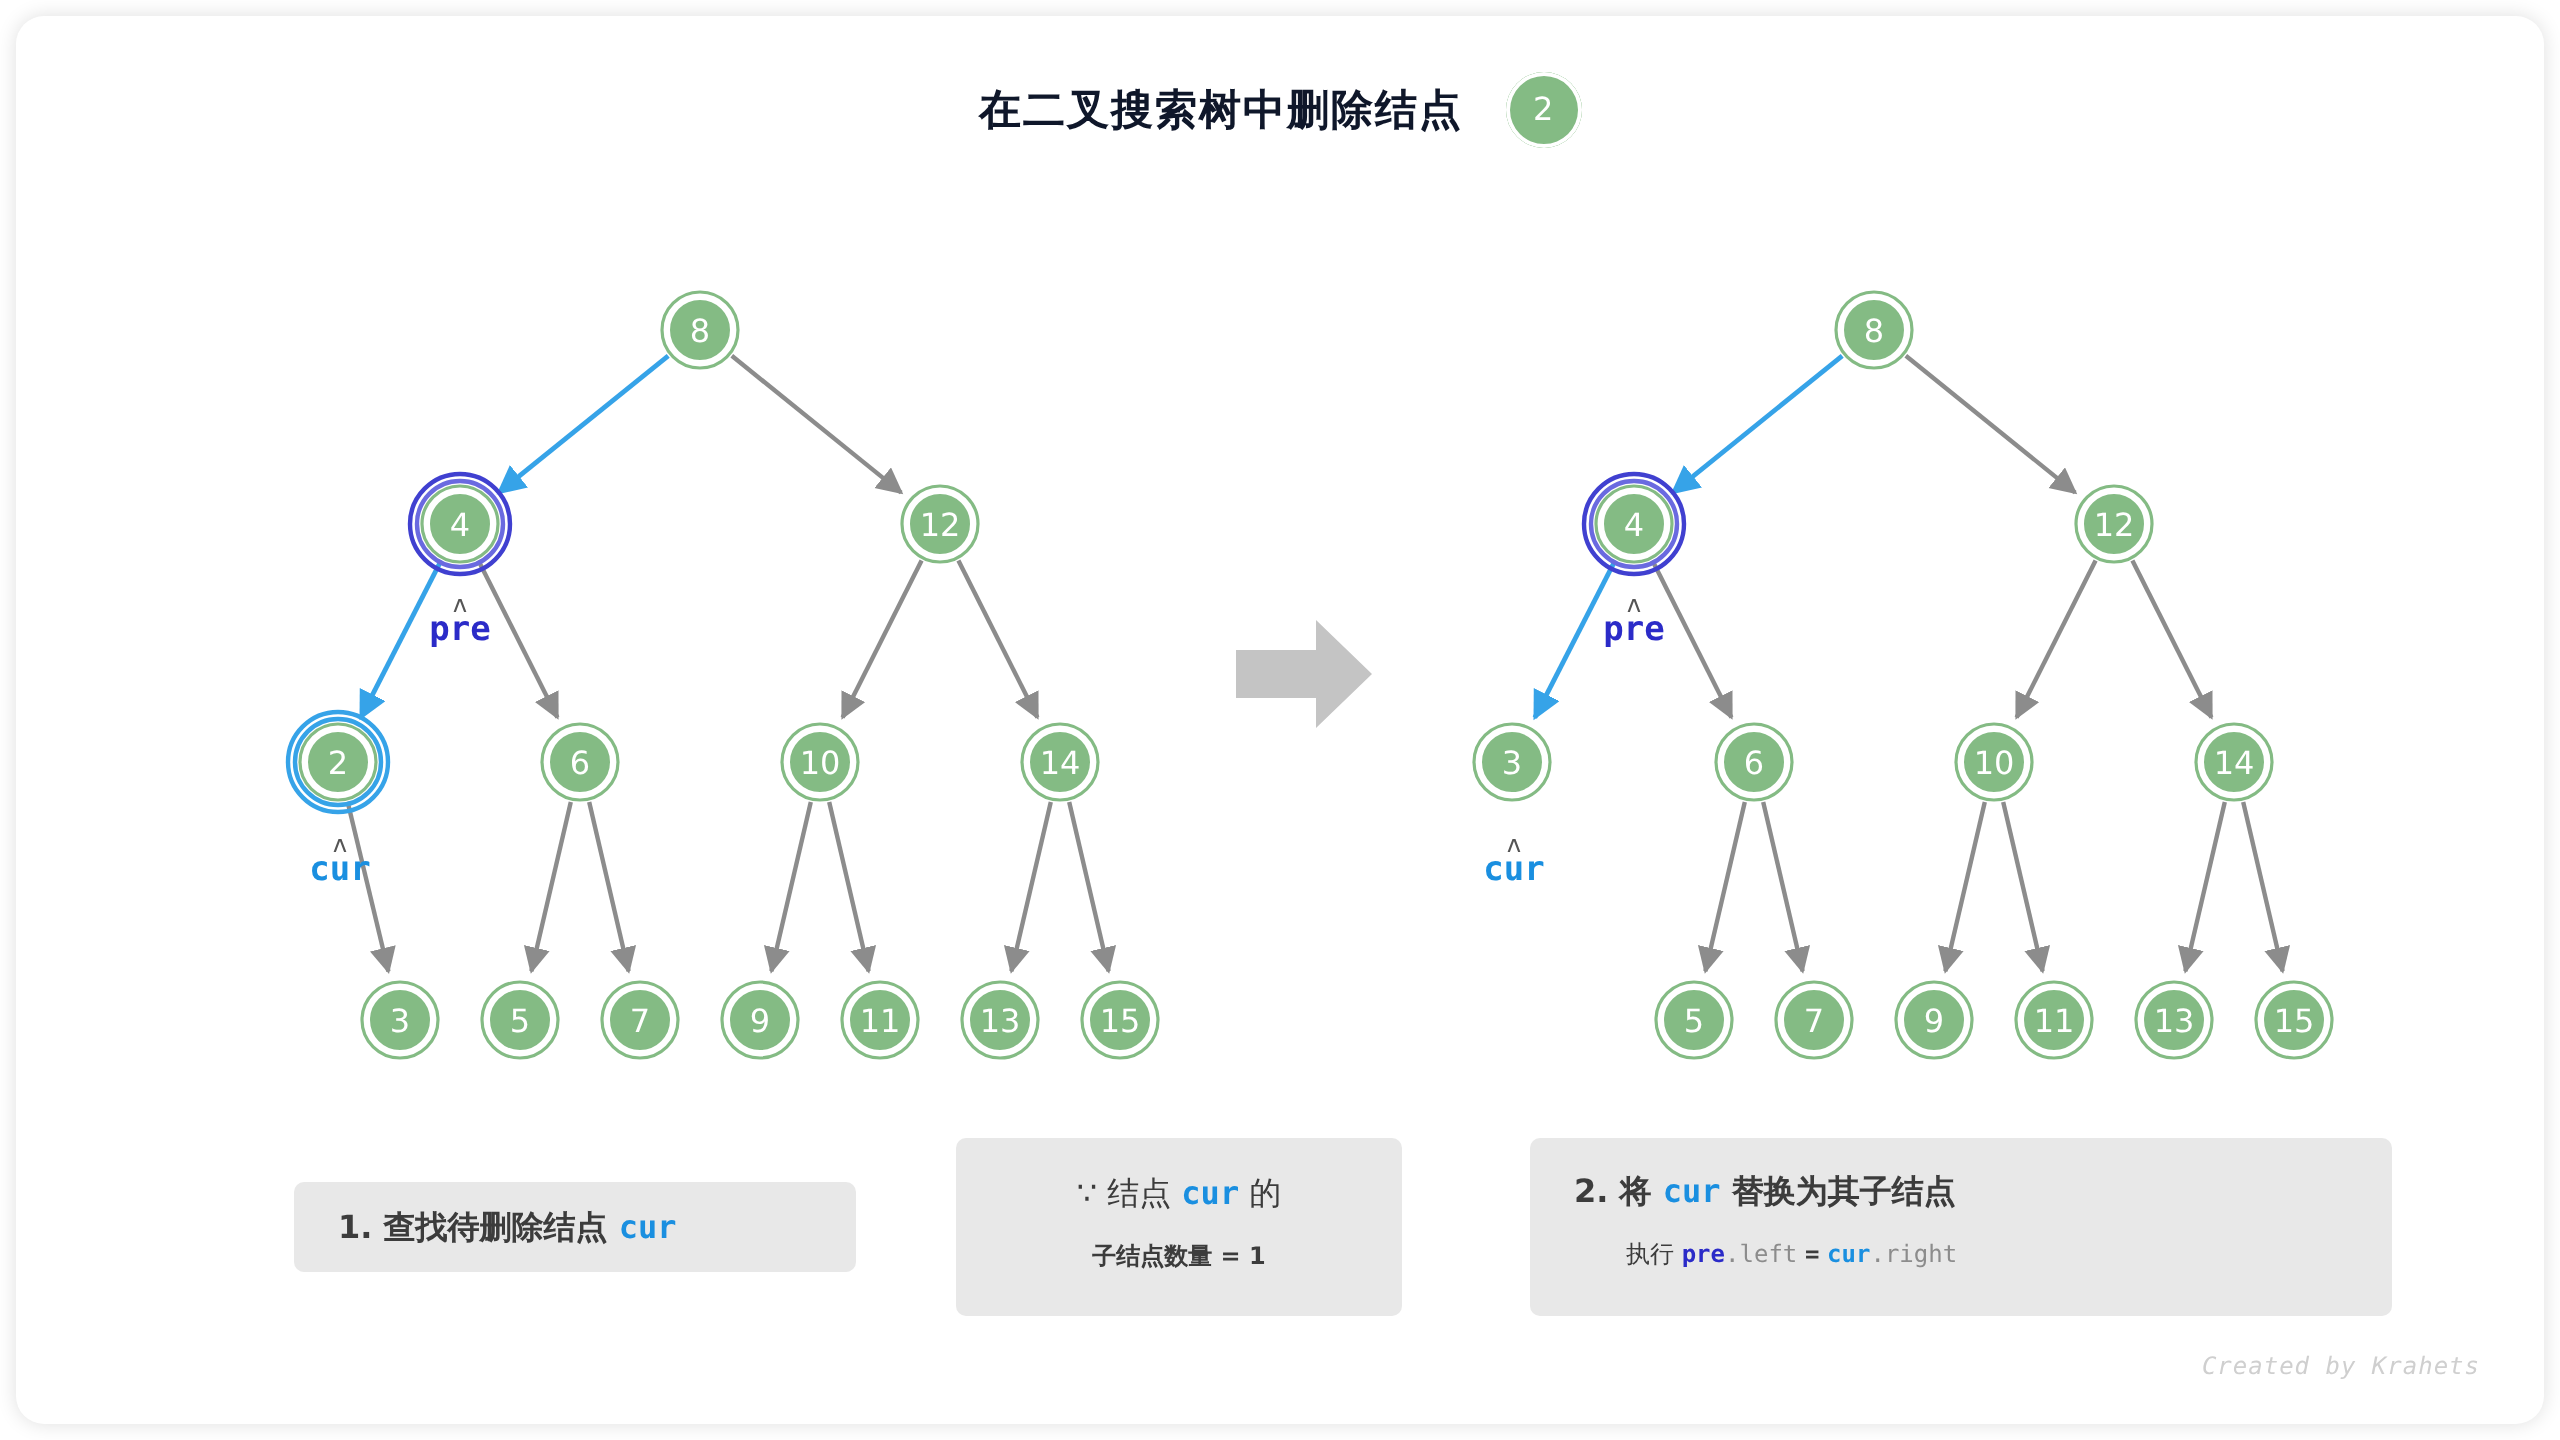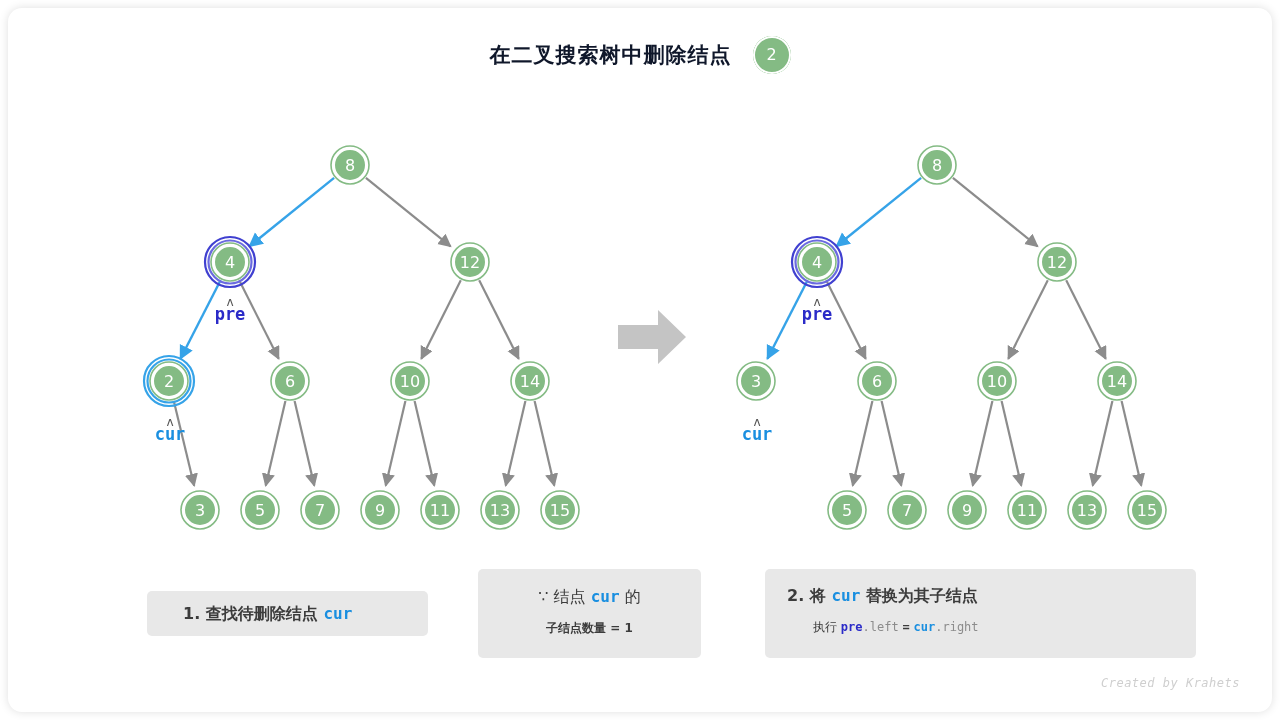--- a/index.html
+++ b/index.html
@@ -129,21 +129,21 @@
     box-sizing: border-box;
     color: #3c3c3c;
     margin-left: 10px;
   }
   #caption-left {
     left: 129px;
     top: 583px;
     width: 281px;
     height: 45px;
     line-height: 45px;
-    padding-left: 36px;
+    padding-left: 22px;
     font-size: 16px;
     font-weight: bold;
     white-space: nowrap;
   }
   #caption-mid {
     left: 460px;
     top: 561px;
     width: 223px;
     height: 89px;
     padding: 12px 0 0 0;

